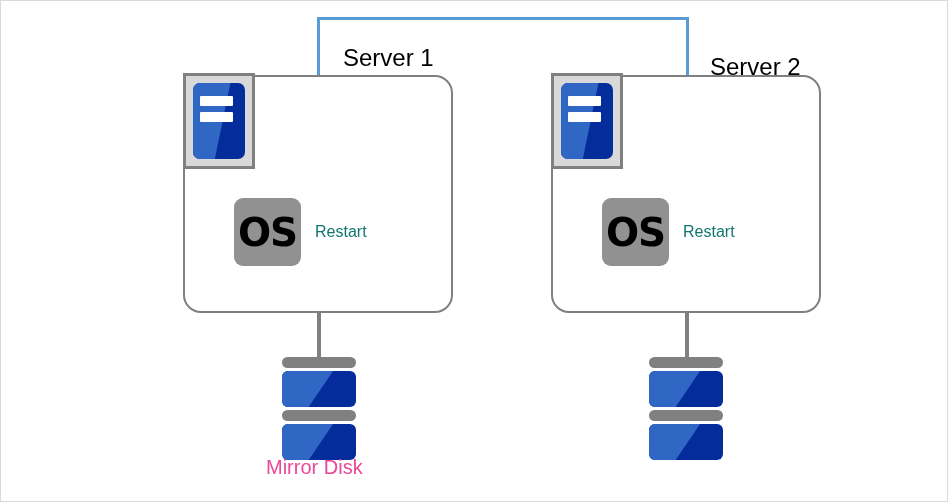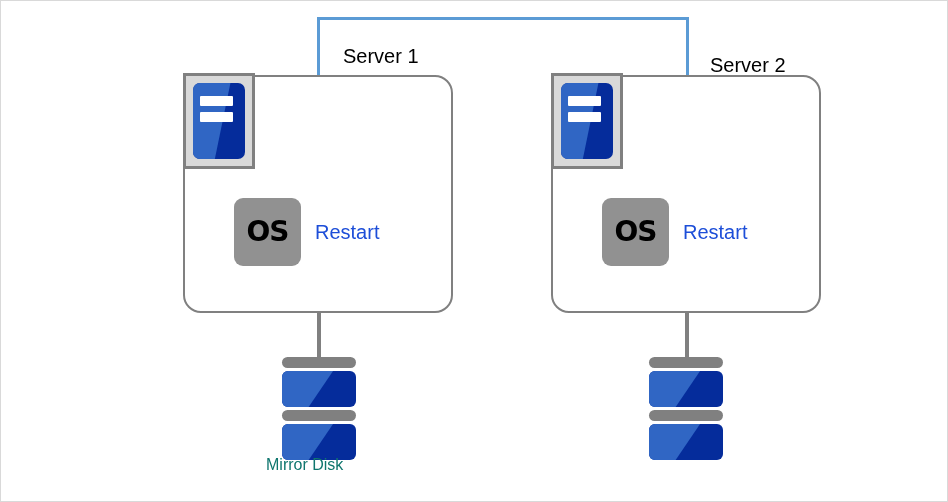--- a/index.html
+++ b/index.html
@@ -26,21 +26,21 @@
     background: #5b9bd5;
   }
   .ic-v {
     position: absolute;
     background: #5b9bd5;
   }
 
   
   .server-label {
     position: absolute;
-    font-size: 20px;
+    font-size: 24px;
     color: #000000;
     white-space: nowrap;
     line-height: 1;
   }
 
   
   .server-box {
     position: absolute;
     border: 2px solid #808080;
     border-radius: 18px;
@@ -91,31 +91,31 @@
     align-items: center;
   }
   .os-badge {
     width: 67px;
     height: 68px;
     background: #919191;
     border-radius: 9px;
     display: flex;
     align-items: center;
     justify-content: center;
-    font-size: 28px;
+    font-size: 39px;
     font-weight: bold;
     color: #000000;
     letter-spacing: -1px;
     line-height: 1;
     font-family: "DejaVu Sans", sans-serif;
   }
   .os-text {
     margin-left: 14px;
-    font-size: 20px;
-    color: #1d4ed8;
+    font-size: 16px;
+    color: #0f766e;
     white-space: nowrap;
   }
 
   
   .connector {
     position: absolute;
     background: #808080;
     width: 4px;
   }
 
@@ -141,22 +141,22 @@
     content: "";
     position: absolute;
     left: 0; top: 0;
     width: 100%; height: 100%;
     background: #3066c4;
     clip-path: polygon(0 0, 69% 0, 36% 100%, 0 100%);
   }
   .disk-gap { height: 3px; }
   .disk-label {
     position: absolute;
-    font-size: 16px;
-    color: #0f766e;
+    font-size: 20px;
+    color: #ec4899;
     white-space: nowrap;
     line-height: 1;
   }
 </style>
 </head>
 <body>
 
 <div id="canvas">
 
   <div class="ic-h" style="left:316px; top:16px; width:372px; height:3px;"></div>

